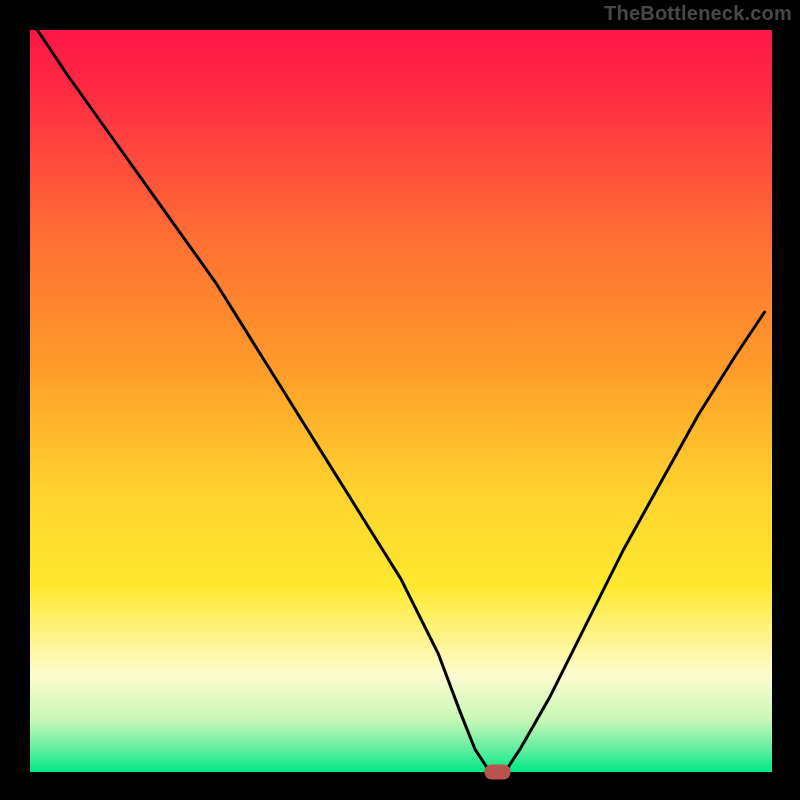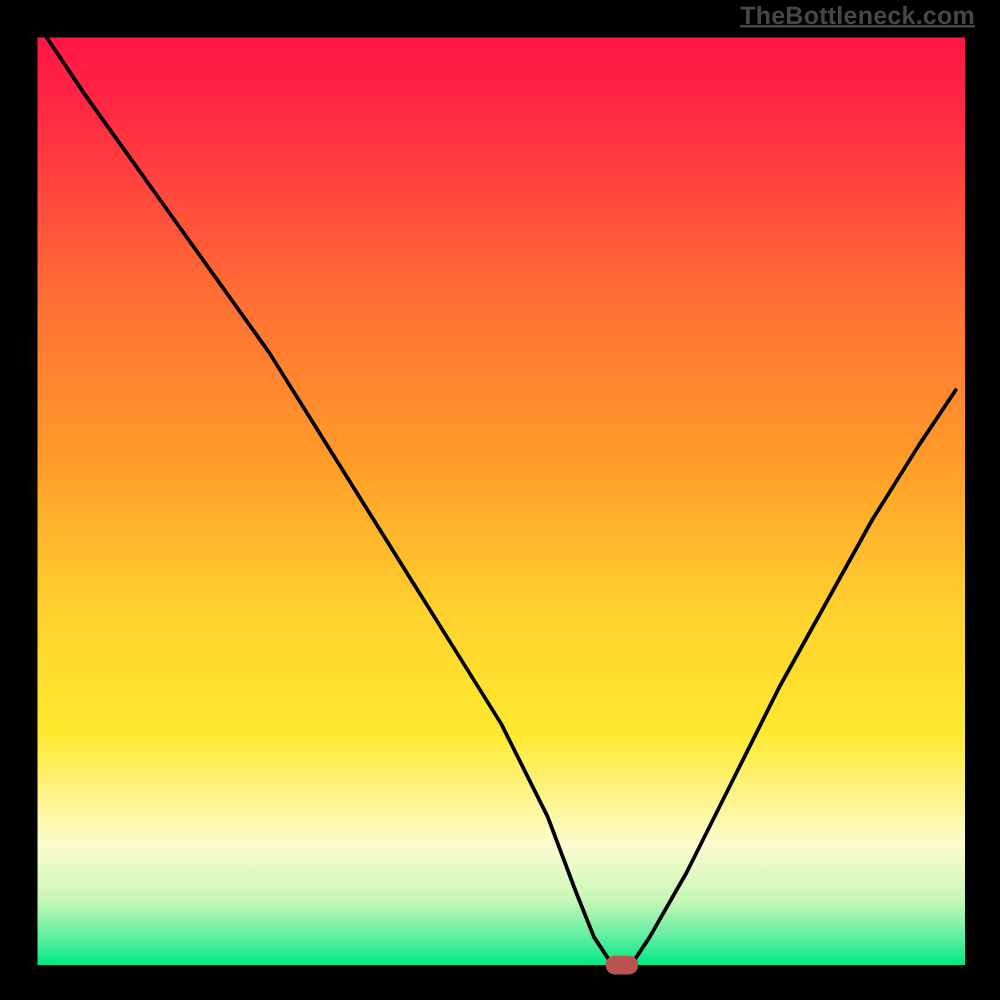--- a/index.html
+++ b/index.html
@@ -1,27 +1,26 @@
 <!DOCTYPE html>
 <html><head>
 <meta charset="utf-8">
 <style>
 body { margin: 0; padding: 0; }
 .chart-wrap { width: 800px; height: 800px; position: relative; background: #000; }
 svg { display: block; }
 .watermark {
   position: absolute;
   top: 2px;
-  right: 20px;
+  right: 8px;
   font-family: Arial, Helvetica, sans-serif;
   font-size: 20px;
   font-weight: 600;
   color: #474747;
   letter-spacing: 0.2px;
-  text-decoration: underline;
 }
 </style>
 </head>
 <body>
 
 <div class="chart-wrap">
   <svg id="svg-root" width="800" height="800" viewBox="0 0 800 800">
       <defs>
         <linearGradient id="bg-grad" x1="0" y1="0" x2="0" y2="1">
           <stop offset="0%" stop-color="#ff1546"></stop>

